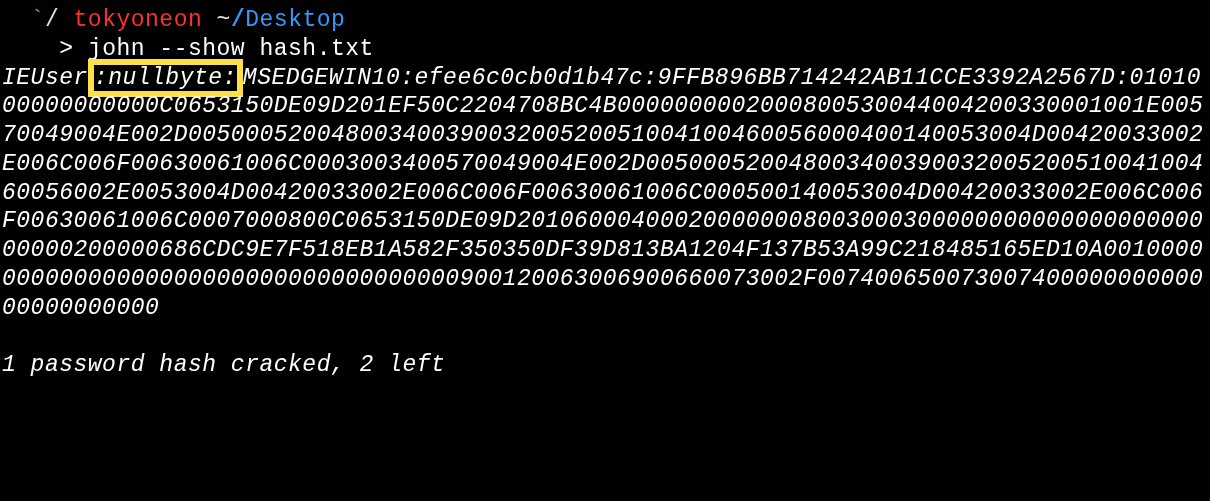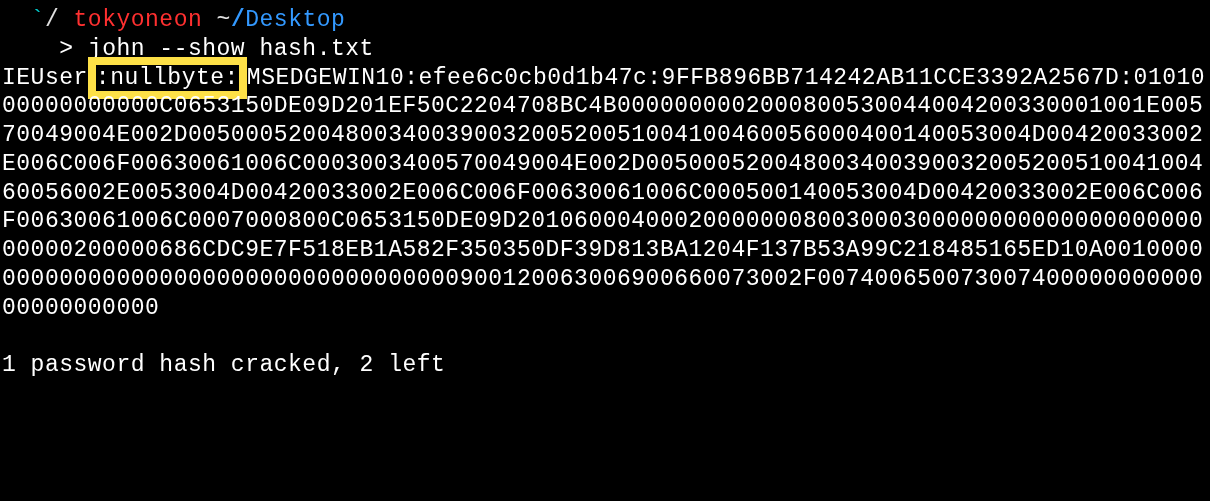--- a/index.html
+++ b/index.html
@@ -46,23 +46,24 @@
       color: #3399ff;
       font-weight: normal;
     }
     .cmd {
       color: #ffffff;
     }
     .output {
       color: #ffffff;
       word-break: break-all;
       white-space: pre-wrap;
+      font-style: italic;
     }
     .highlight-box {
-      border: 8px solid #fde047;
+      border: 6px solid #fde047;
       display: inline;
       padding: 0px 0px;
     }
     .hash-wrap {
       word-break: break-all;
       white-space: pre-wrap;
       line-height: 1.25;
     }
   </style>
 </head>

